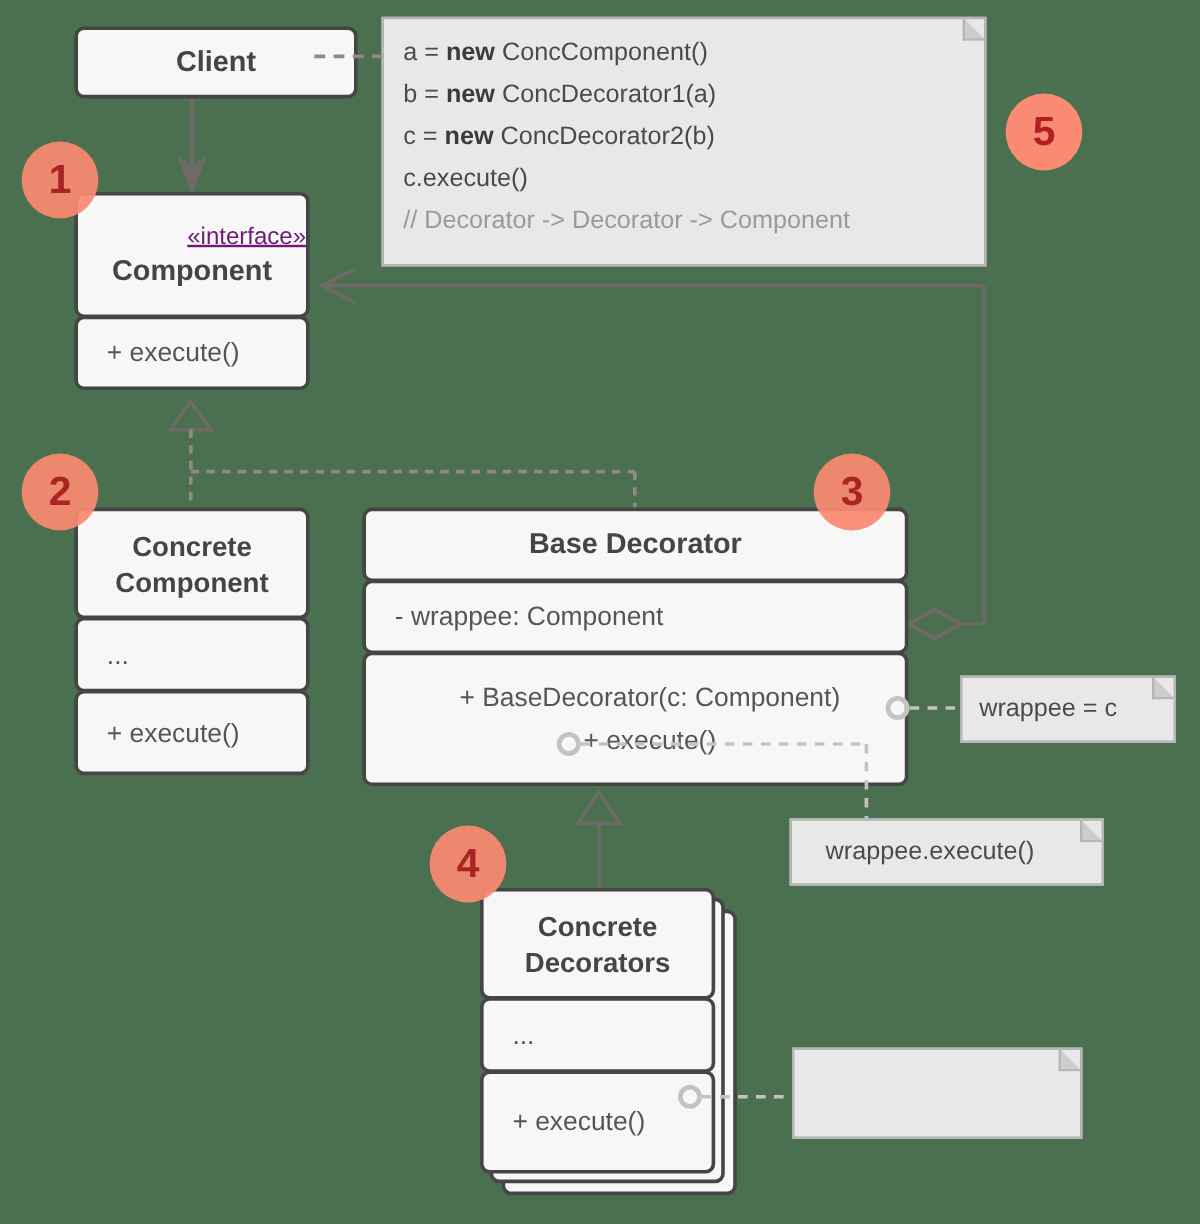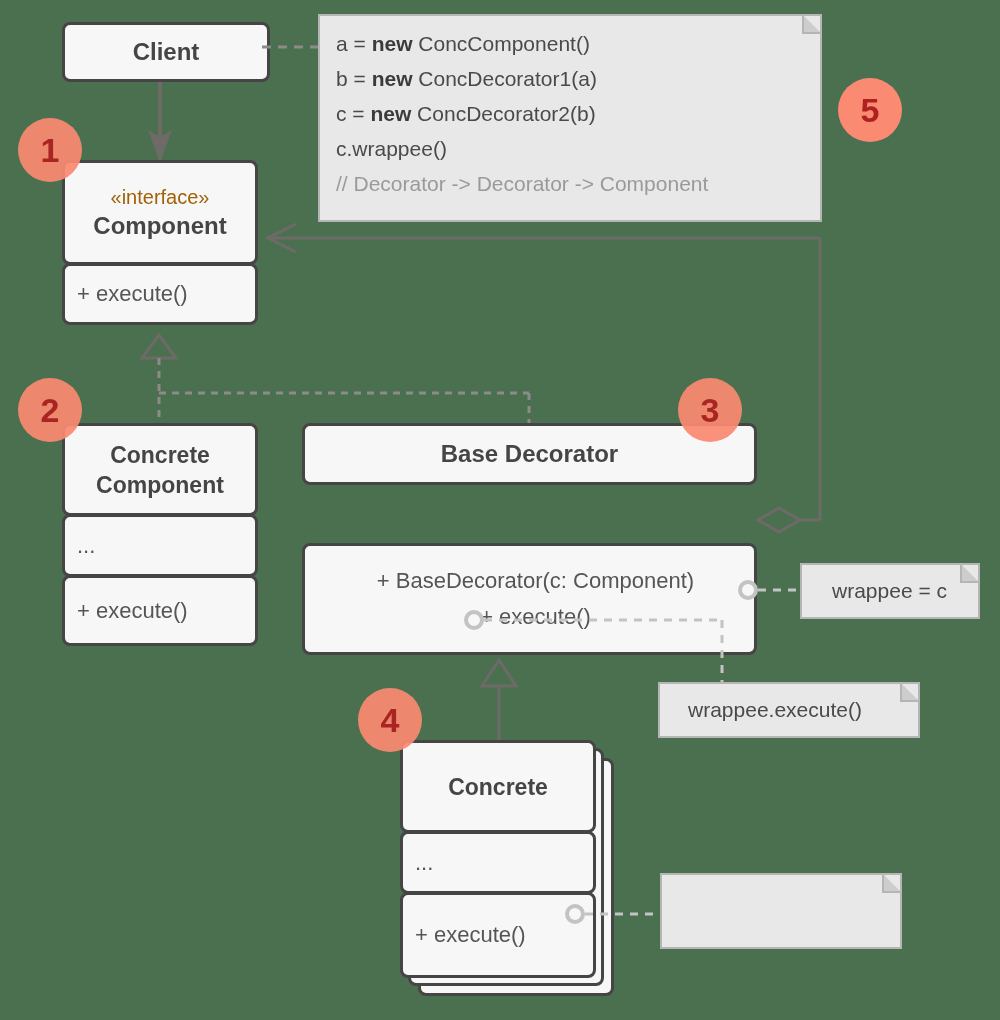--- a/index.html
+++ b/index.html
@@ -35,28 +35,29 @@
     text-align:center;
     font-weight:bold;
     color:#454545;
     font-size:23px;
     line-height:30px;
   }
   .sec-line{
     color:#555;
     font-size:22px;
     line-height:36px;
-    padding-left:12px;
+    padding-left:24px;
     white-space:nowrap;
   }
   .stereo{
-    text-align:center;
-    color:#a16207;
+    text-align:right;
+    color:#701a75;
     font-size:20px;
     line-height:27px;
+    text-decoration:underline;
   }
 
   
   .note{
     position:absolute;
     background:#e8e8e8;
     border:2px solid #b5b5b5;
     box-sizing:border-box;
     color:#4a4a4a;
     z-index:7;
@@ -114,21 +115,21 @@
 
     <polygon points="159,335 142,358 176,358" fill="none" stroke="#6e6a68" stroke-width="3"></polygon>
     <line x1="159" y1="358" x2="159" y2="420" stroke="#8d8a88" stroke-width="3" stroke-dasharray="7 6"></line>
     <line x1="159" y1="393" x2="529" y2="393" stroke="#8d8a88" stroke-width="3" stroke-dasharray="7 6"></line>
     <line x1="529" y1="393" x2="529" y2="423" stroke="#8d8a88" stroke-width="3" stroke-dasharray="7 6"></line>
 
     <polygon points="499,660 482,686 516,686" fill="none" stroke="#6e6a68" stroke-width="3"></polygon>
     <line x1="499" y1="686" x2="499" y2="740" stroke="#6e6a68" stroke-width="3"></line>
   </svg>
 
-  <div class="uml-box" style="left:62px;top:22px;width:208px;height:60px;">
+  <div class="uml-box" style="left:62px;top:22px;width:236px;height:60px;">
     <div class="sec-title" style="line-height:54px;font-size:24px;">Client</div>
   </div>
 
   <div style="position:absolute;left:62px;top:160px;width:196px;height:165px;z-index:6;">
     <div class="uml-sec" style="top:0;height:105px;">
       <div class="stereo">«interface»</div>
       <div class="sec-title" style="font-size:24px;">Component</div>
     </div>
     <div class="uml-sec" style="top:103px;height:62px;">
       <div class="sec-line">+ execute()</div>
@@ -145,32 +146,36 @@
     </div>
     <div class="uml-sec" style="top:152px;height:71px;">
       <div class="sec-line">+ execute()</div>
     </div>
   </div>
 
   <div style="position:absolute;left:302px;top:423px;width:455px;height:232px;z-index:6;">
     <div class="uml-sec" style="top:0;height:62px;">
       <div class="sec-title" style="font-size:24px;">Base Decorator</div>
     </div>
+    <div class="uml-sec" style="top:60px;height:62px;">
+      <div class="sec-line">- wrappee: Component</div>
+    </div>
     <div class="uml-sec" style="top:120px;height:112px;text-align:center;">
       <div class="sec-line">+ BaseDecorator(c: Component)</div>
       <div class="sec-line">+ execute()</div>
     </div>
   </div>
 
   <div style="position:absolute;left:418px;top:758px;width:196px;height:238px;background:#f7f7f7;border:3px solid #454545;border-radius:8px;box-sizing:border-box;z-index:4;"></div>
   <div style="position:absolute;left:408px;top:748px;width:196px;height:238px;background:#f7f7f7;border:3px solid #454545;border-radius:8px;box-sizing:border-box;z-index:5;"></div>
 
   <div style="position:absolute;left:400px;top:740px;width:196px;height:238px;z-index:6;">
     <div class="uml-sec" style="top:0;height:93px;">
       <div class="sec-title">Concrete</div>
+      <div class="sec-title">Decorators</div>
     </div>
     <div class="uml-sec" style="top:91px;height:63px;">
       <div class="sec-line">...</div>
     </div>
     <div class="uml-sec" style="top:152px;height:86px;">
       <div class="sec-line">+ execute()</div>
     </div>
   </div>
 
   <svg class="svg-layer svg-top">
@@ -187,26 +192,26 @@
     <circle cx="575" cy="914" r="8" fill="none" stroke="#c3c3c3" stroke-width="4"></circle>
     <line x1="585" y1="914" x2="660" y2="914" stroke="#c3c3c3" stroke-width="3" stroke-dasharray="8 7"></line>
   </svg>
 
   <div class="note" style="left:318px;top:14px;width:504px;height:208px;">
     <div class="fold"></div>
     <div class="body" style="padding:10px 16px;">
       <div class="line"><span>a = </span><span class="kw">new</span><span> ConcComponent()</span></div>
       <div class="line"><span>b = </span><span class="kw">new</span><span> ConcDecorator1(a)</span></div>
       <div class="line"><span>c = </span><span class="kw">new</span><span> ConcDecorator2(b)</span></div>
-      <div class="line"><span>c.wrappee()</span></div>
+      <div class="line"><span>c.execute()</span></div>
       <div class="line comment">// Decorator -&gt; Decorator -&gt; Component</div>
     </div>
   </div>
 
-  <div class="note" style="left:800px;top:563px;width:180px;height:56px;padding-left:16px;">
+  <div class="note" style="left:800px;top:563px;width:180px;height:56px;">
     <div class="fold"></div>
     <div class="body" style="padding:6px 14px;">
       <div class="line" style="line-height:40px;">wrappee = c</div>
     </div>
   </div>
 
   <div class="note" style="left:658px;top:682px;width:262px;height:56px;">
     <div class="fold"></div>
     <div class="body" style="padding:6px 28px;">
       <div class="line" style="line-height:40px;">wrappee.execute()</div>

